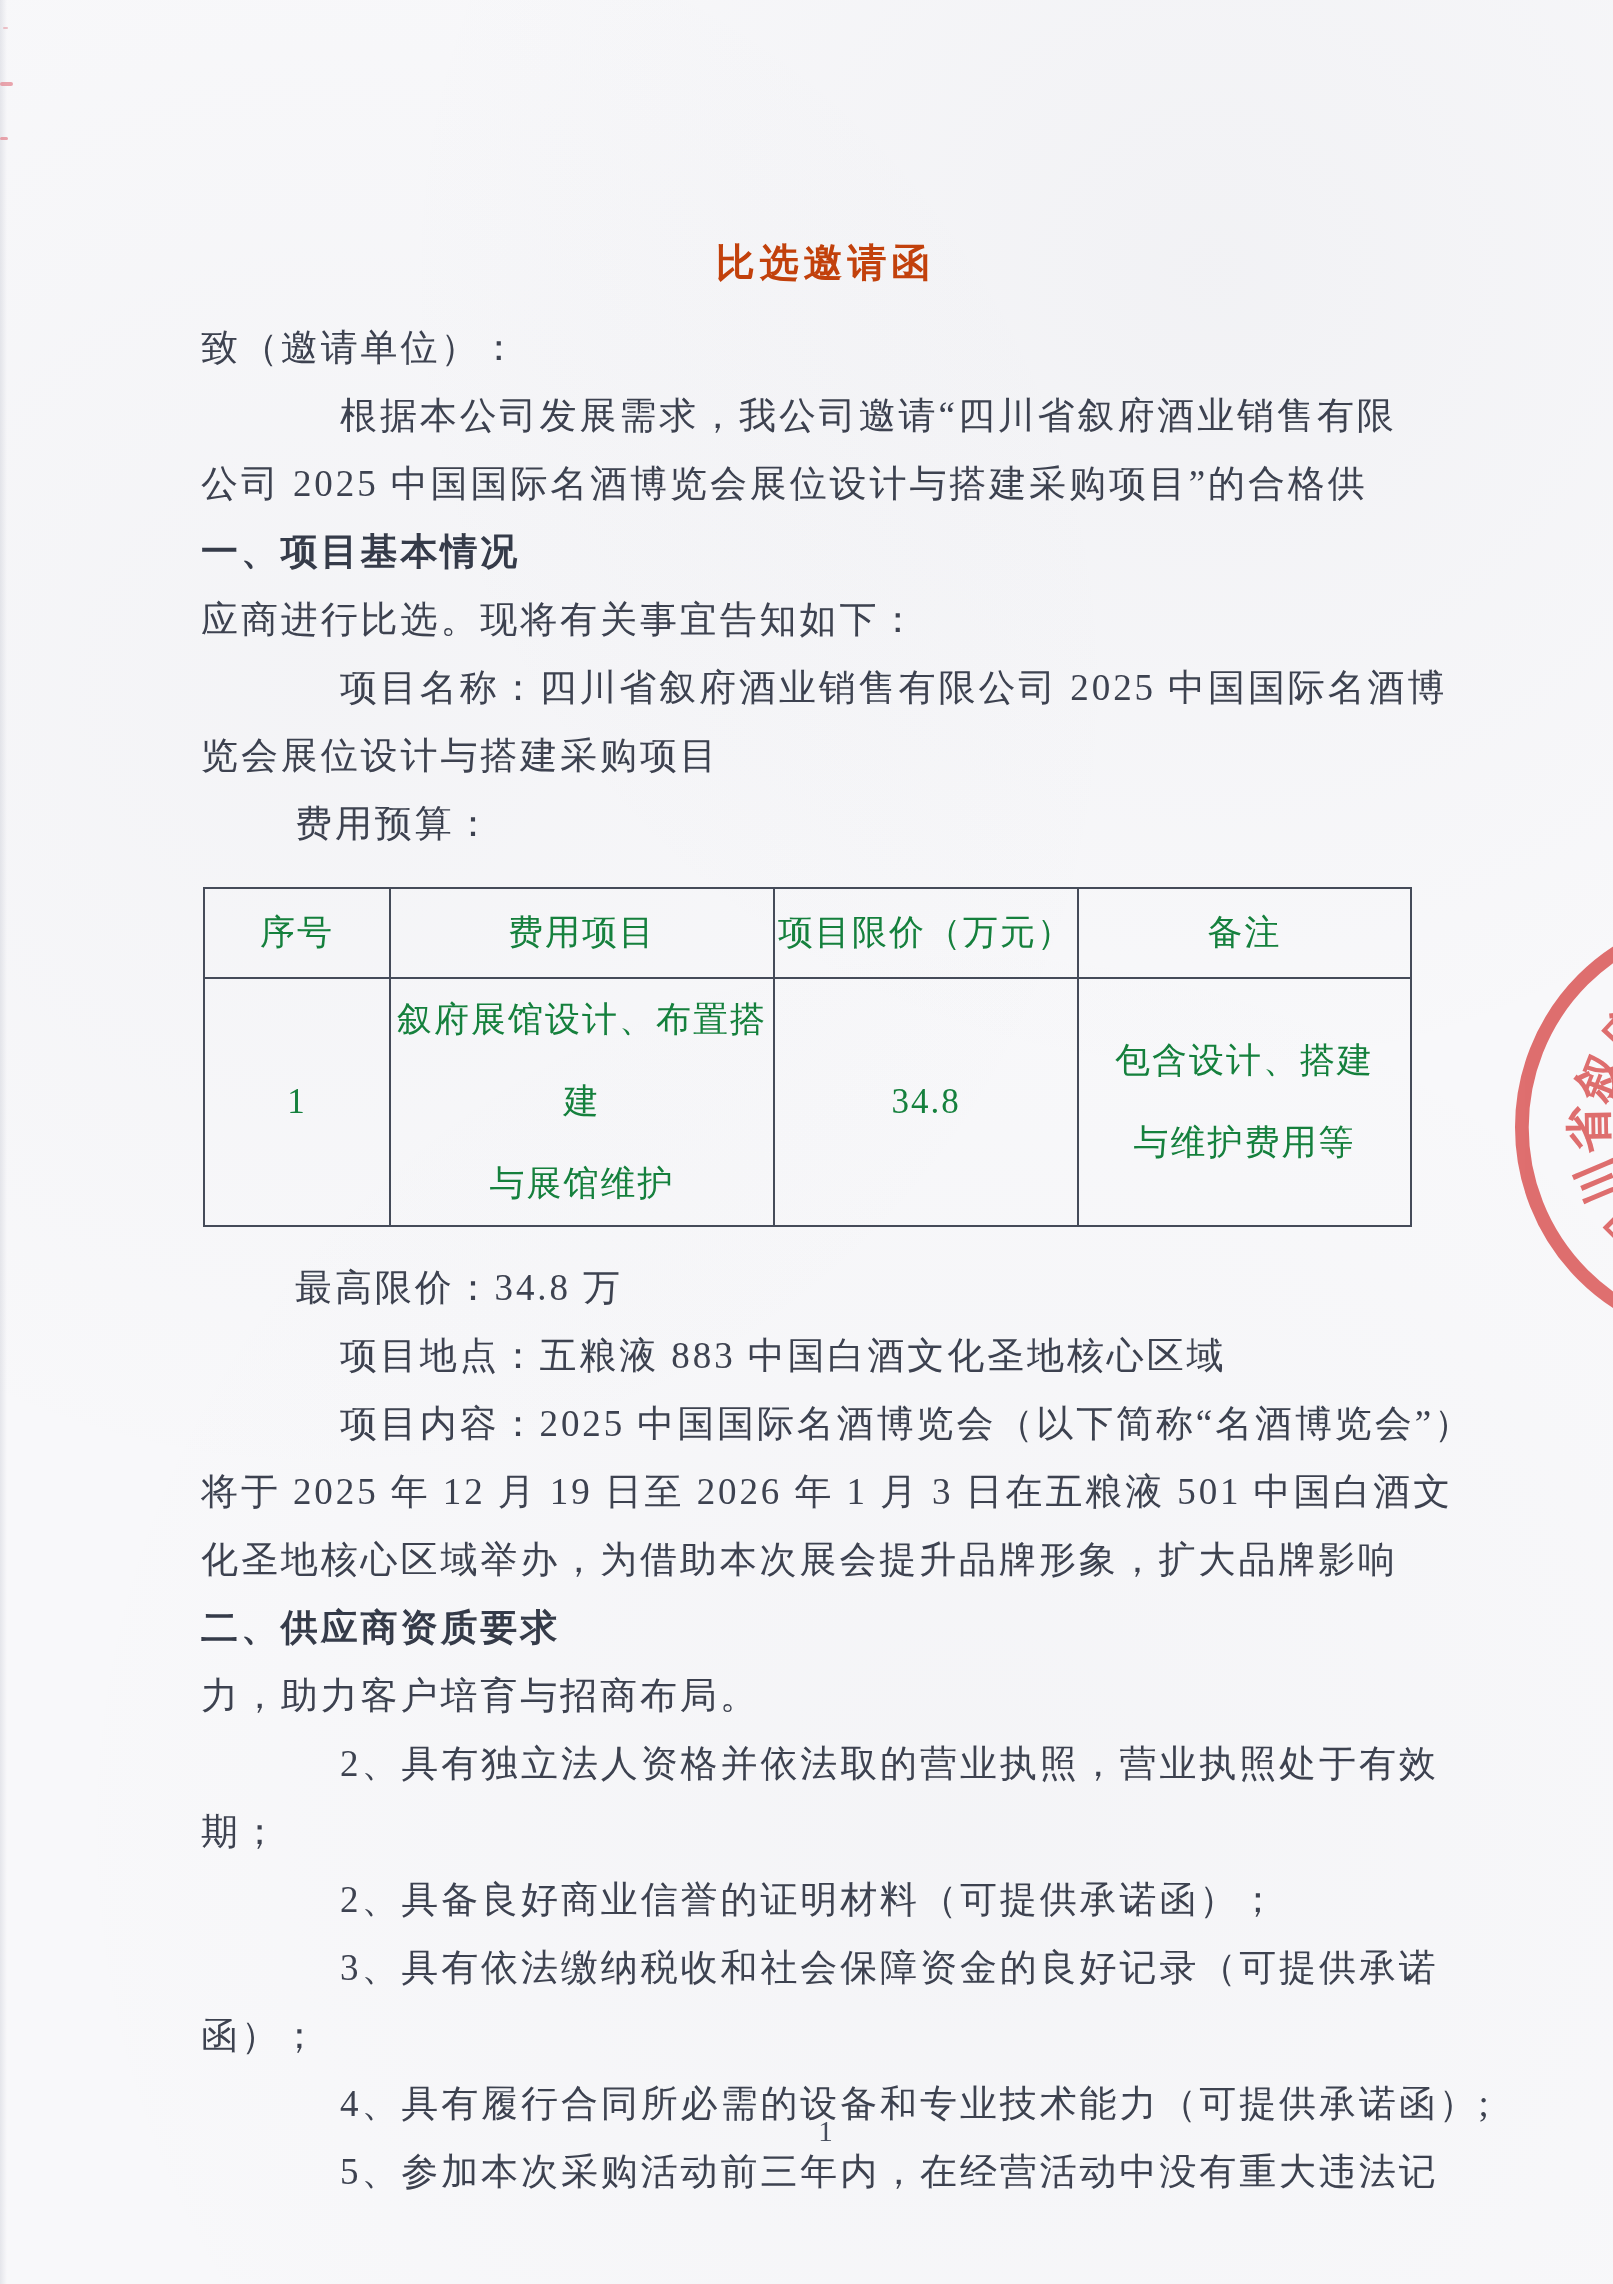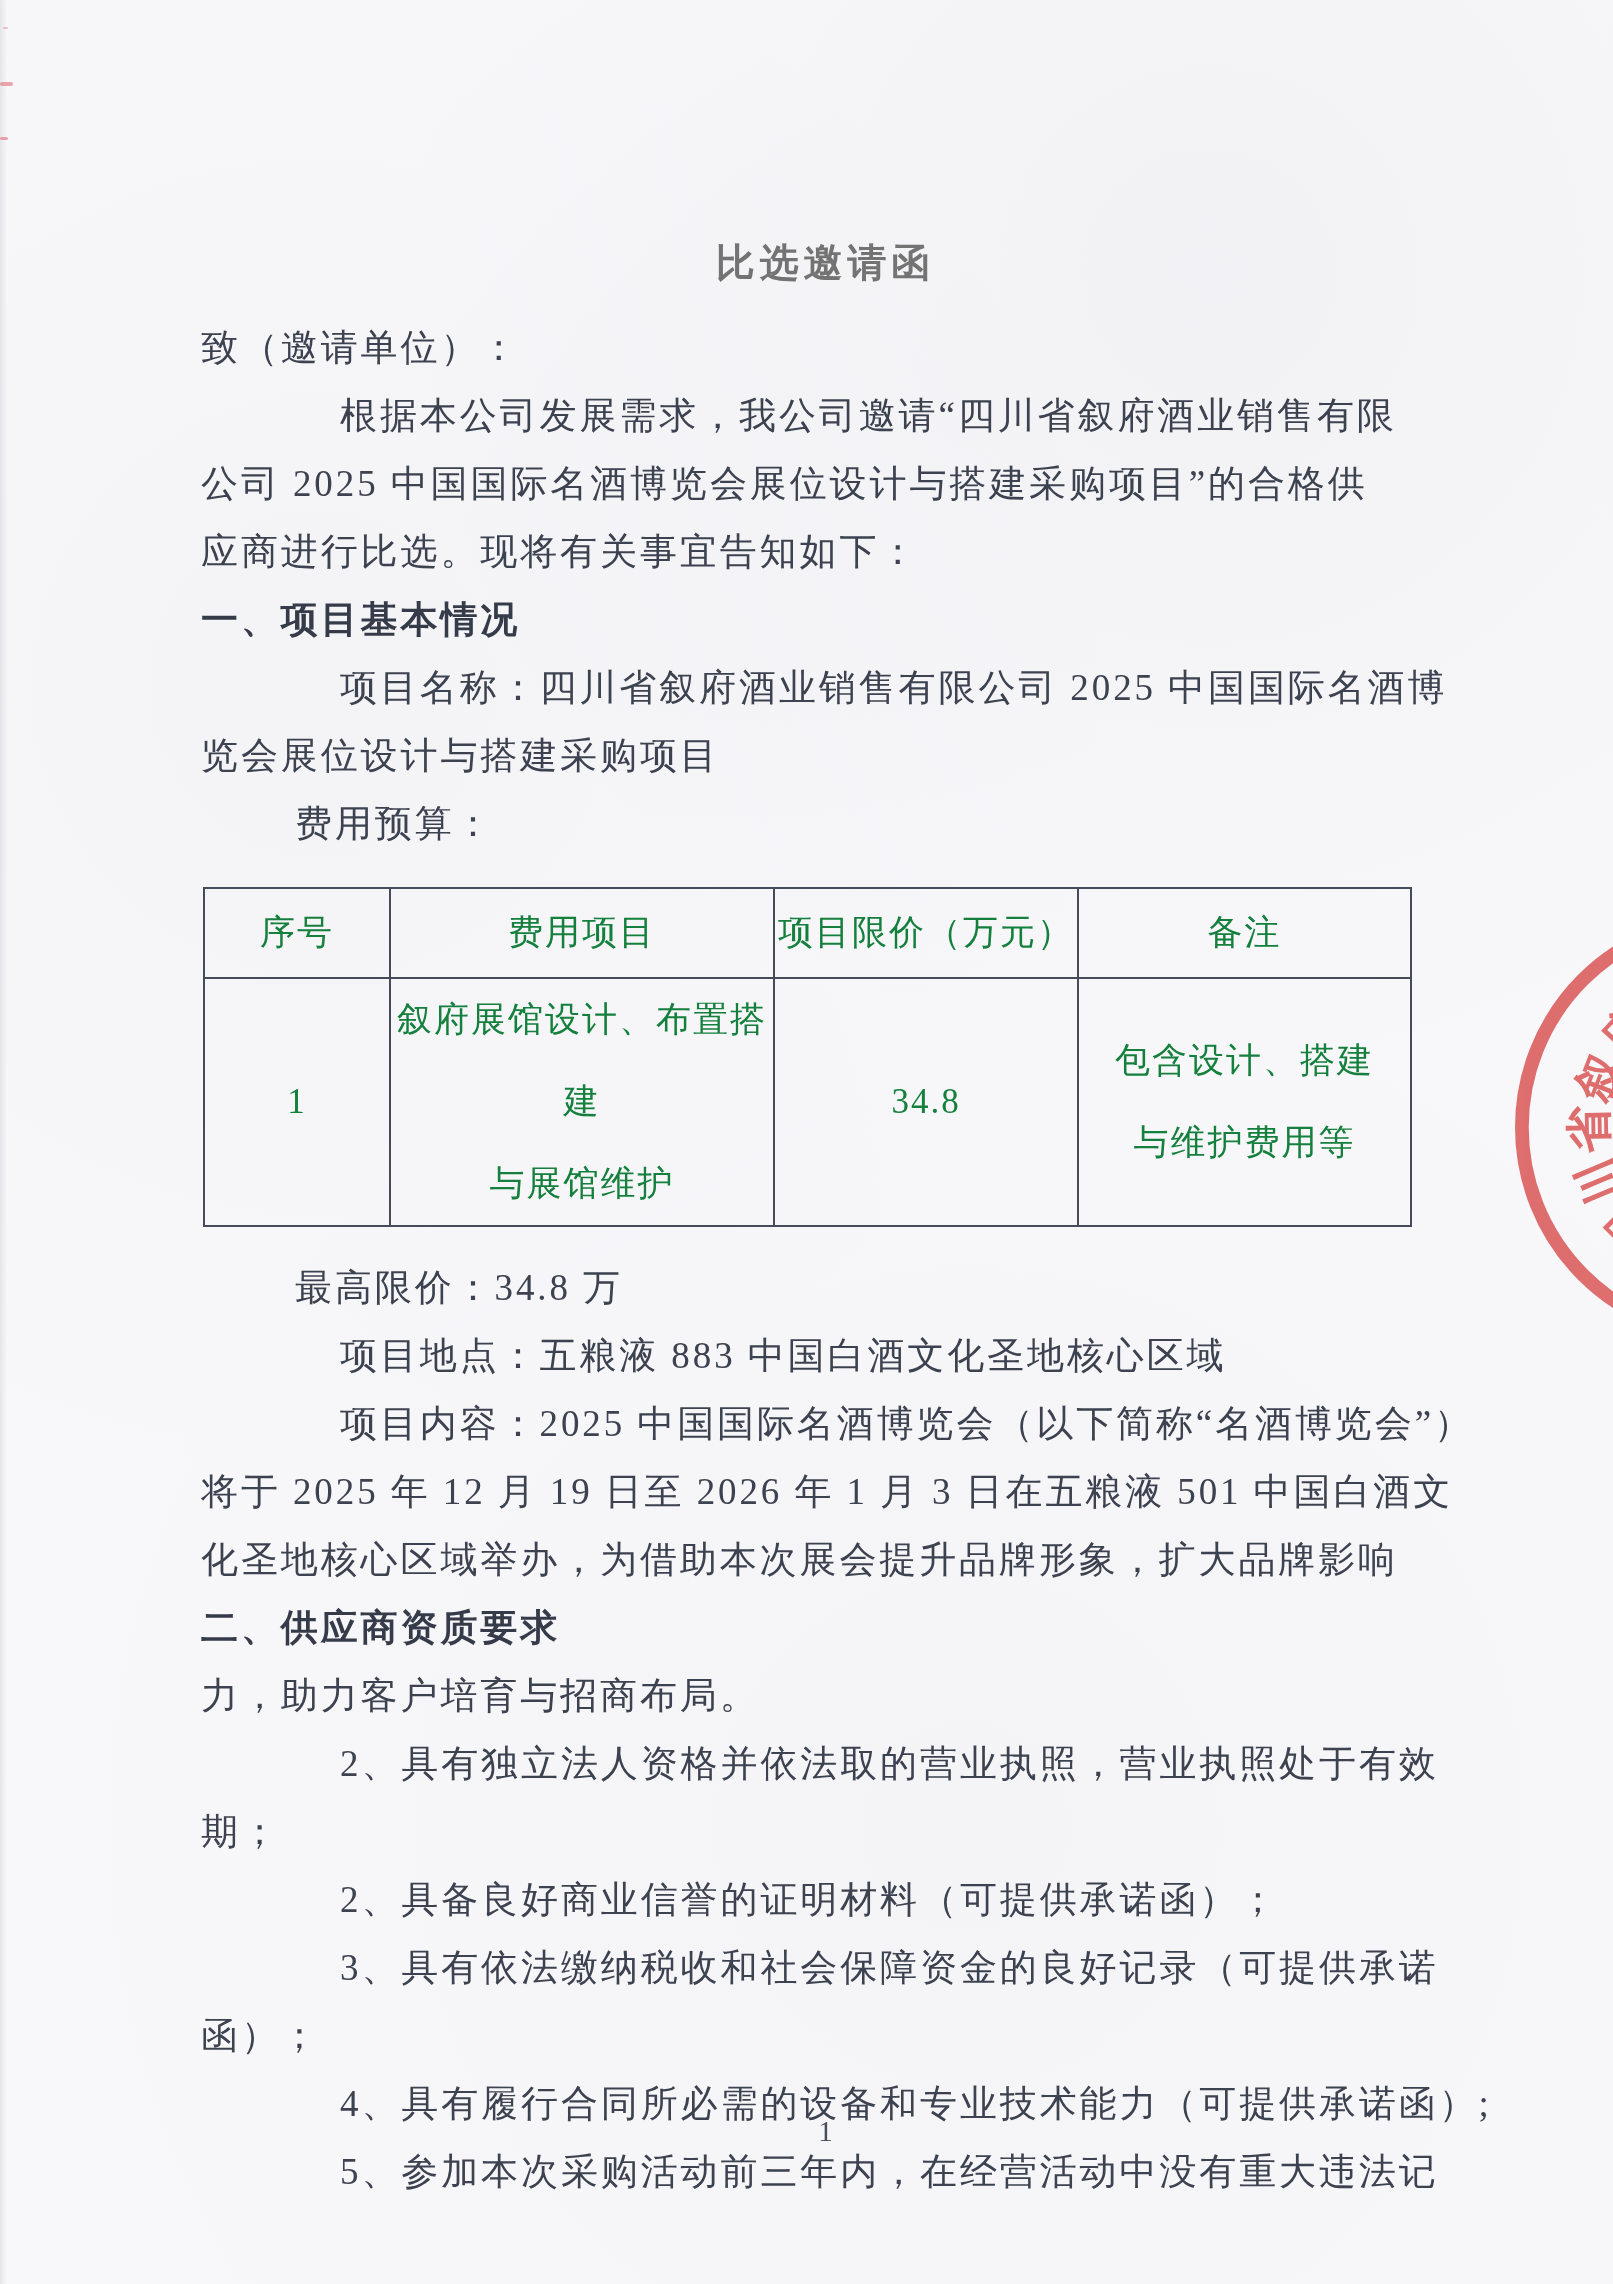--- a/index.html
+++ b/index.html
@@ -34,21 +34,21 @@
   .content {
     position:absolute;
     left:201px; top:237px;
     width:1249px;
   }
   .title {
     font-size:39px;
     font-weight:bold;
     letter-spacing:4.9px;
     text-align:center;
-    color:#737373;
+    color:#c2410c;
     margin-bottom:25.5px;
     line-height:51px;
   }
   .line {
     font-size:37px;
     line-height:68px;
     letter-spacing:2.9px;
     white-space:nowrap;
   }
   .indent    { padding-left:139px; }
@@ -106,22 +106,22 @@
   <div class="speck s2"></div>
   <div class="speck s3"></div>
 
   <div class="content">
 
     <div class="title">比选邀请函</div>
 
     <div class="line">致（邀请单位）：</div>
     <div class="line indent">根据本公司发展需求，我公司邀请“四川省叙府酒业销售有限</div>
     <div class="line">公司 2025 中国国际名酒博览会展位设计与搭建采购项目”的合格供</div>
+    <div class="line heading">一、项目基本情况</div>
     <div class="line">应商进行比选。现将有关事宜告知如下：</div>
-    <div class="line heading">一、项目基本情况</div>
     <div class="line indent">项目名称：四川省叙府酒业销售有限公司 2025 中国国际名酒博</div>
     <div class="line">览会展位设计与搭建采购项目</div>
     <div class="line indent-sm">费用预算：</div>
 
     <table class="budget">
       <colgroup>
         <col style="width:186px">
         <col style="width:384px">
         <col style="width:304px">
         <col style="width:333px">

